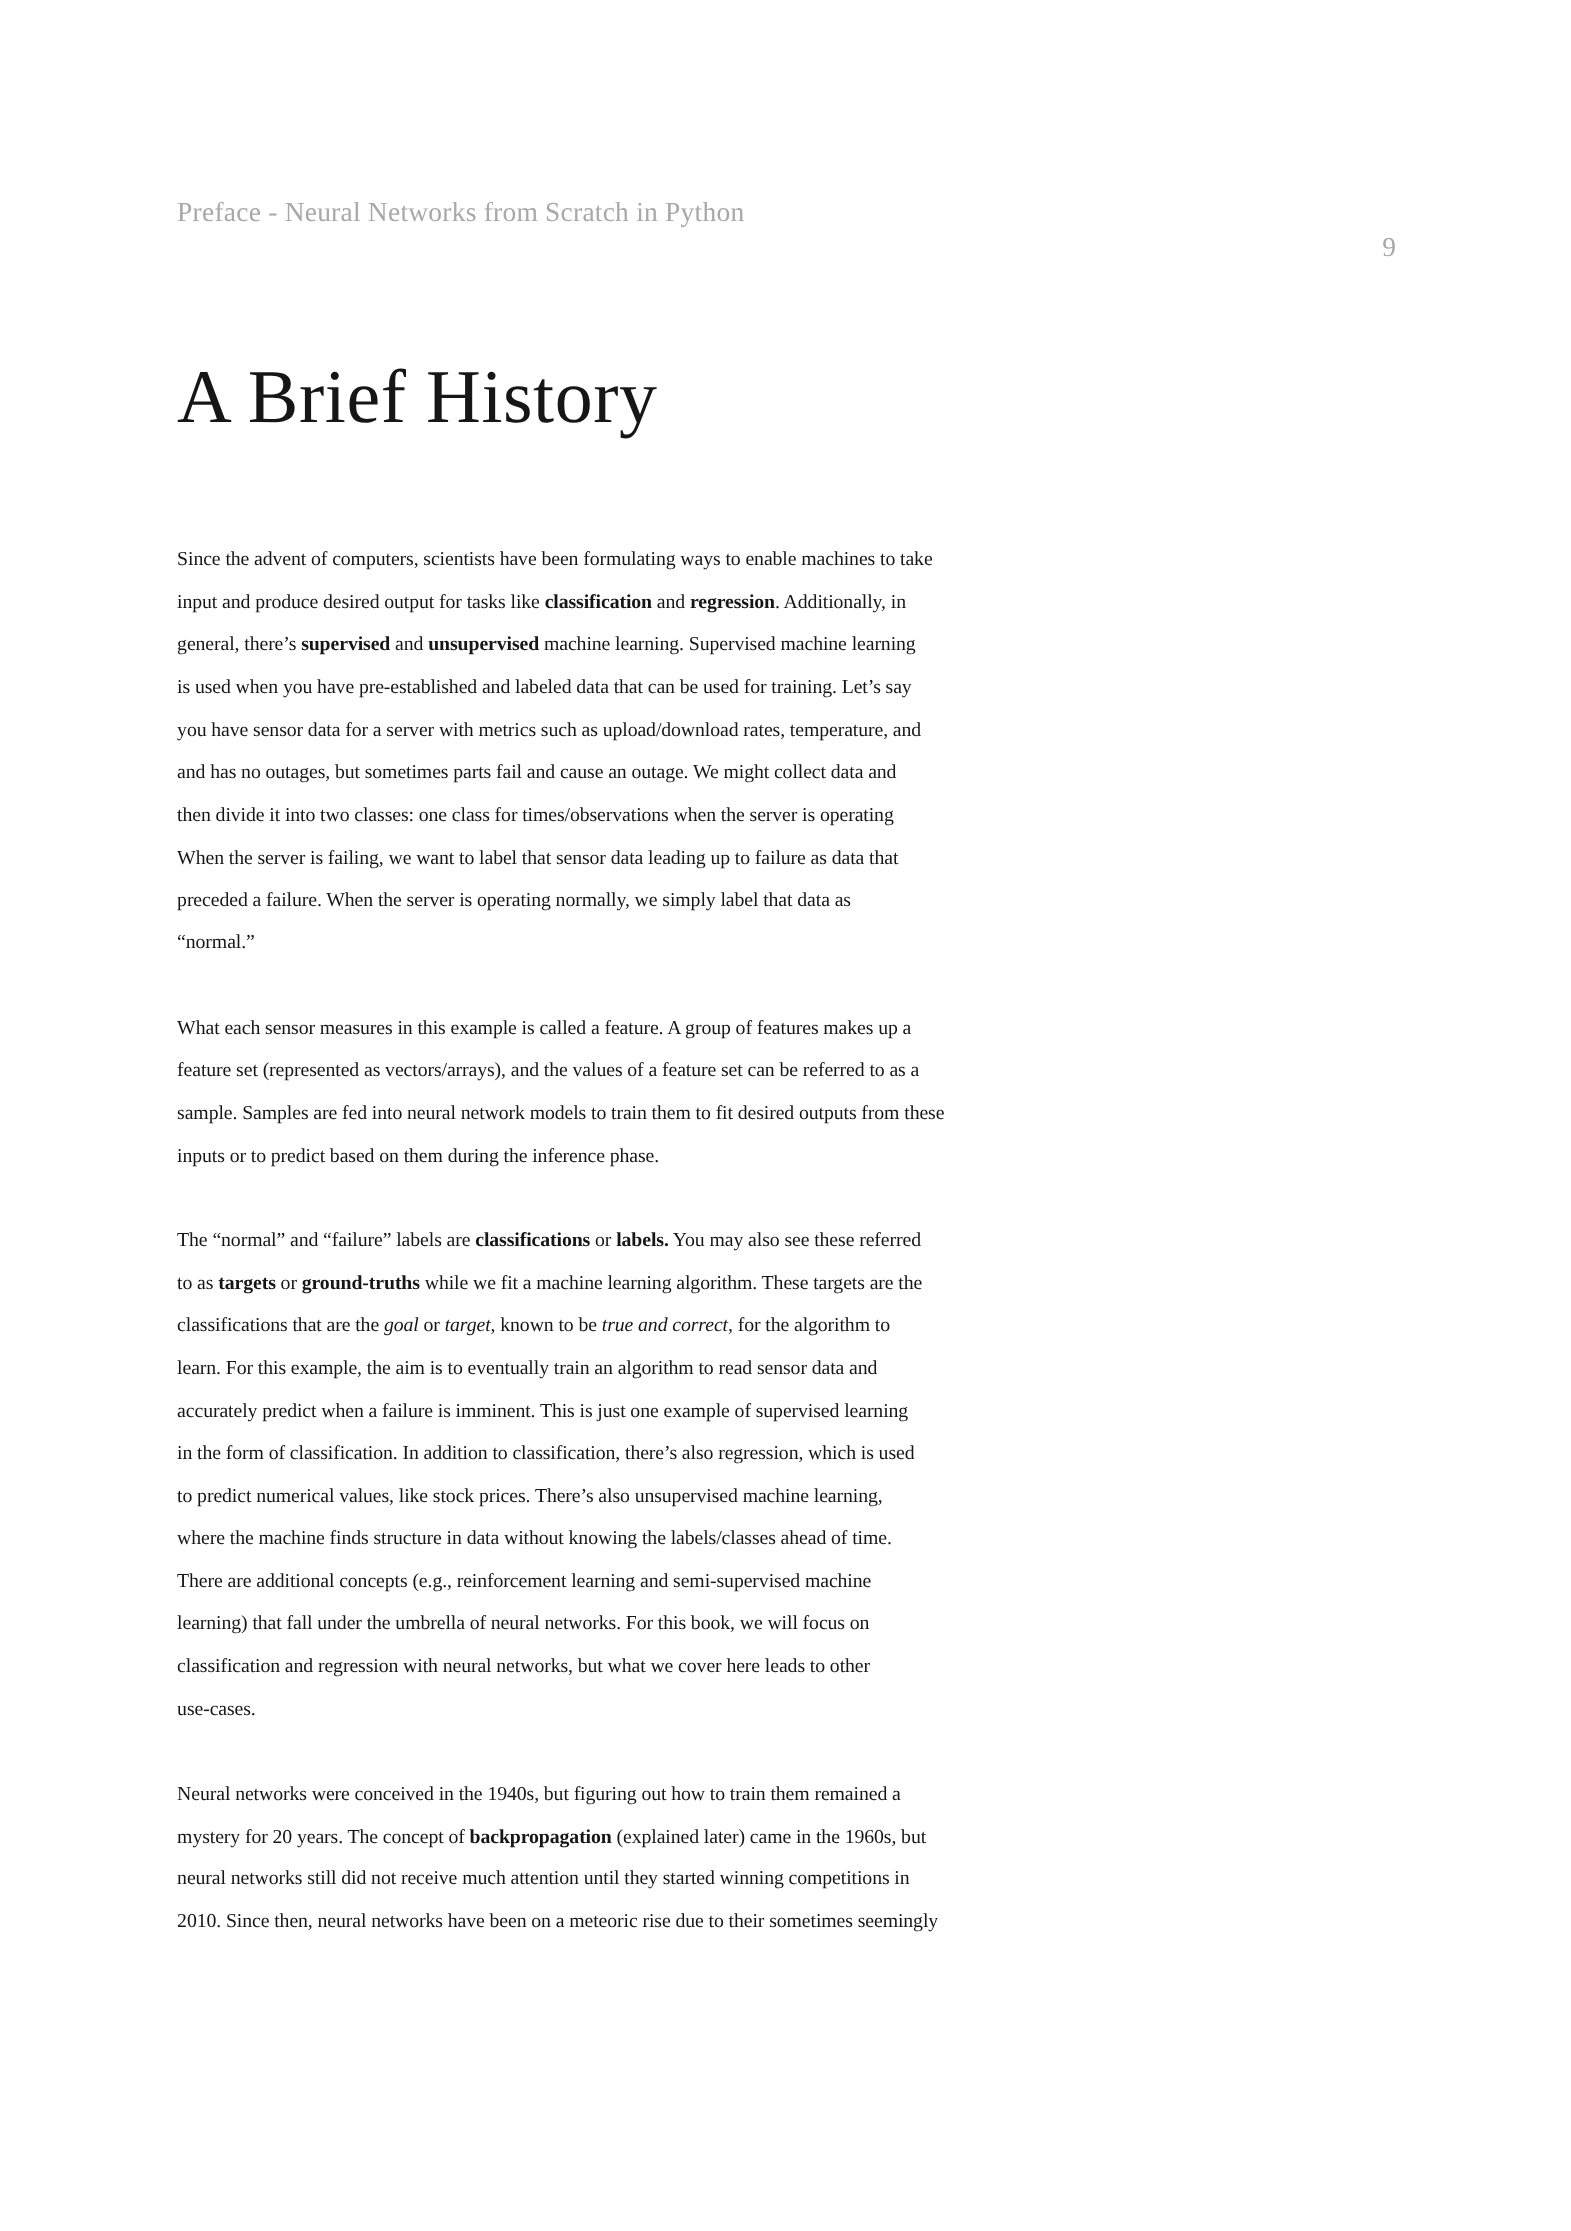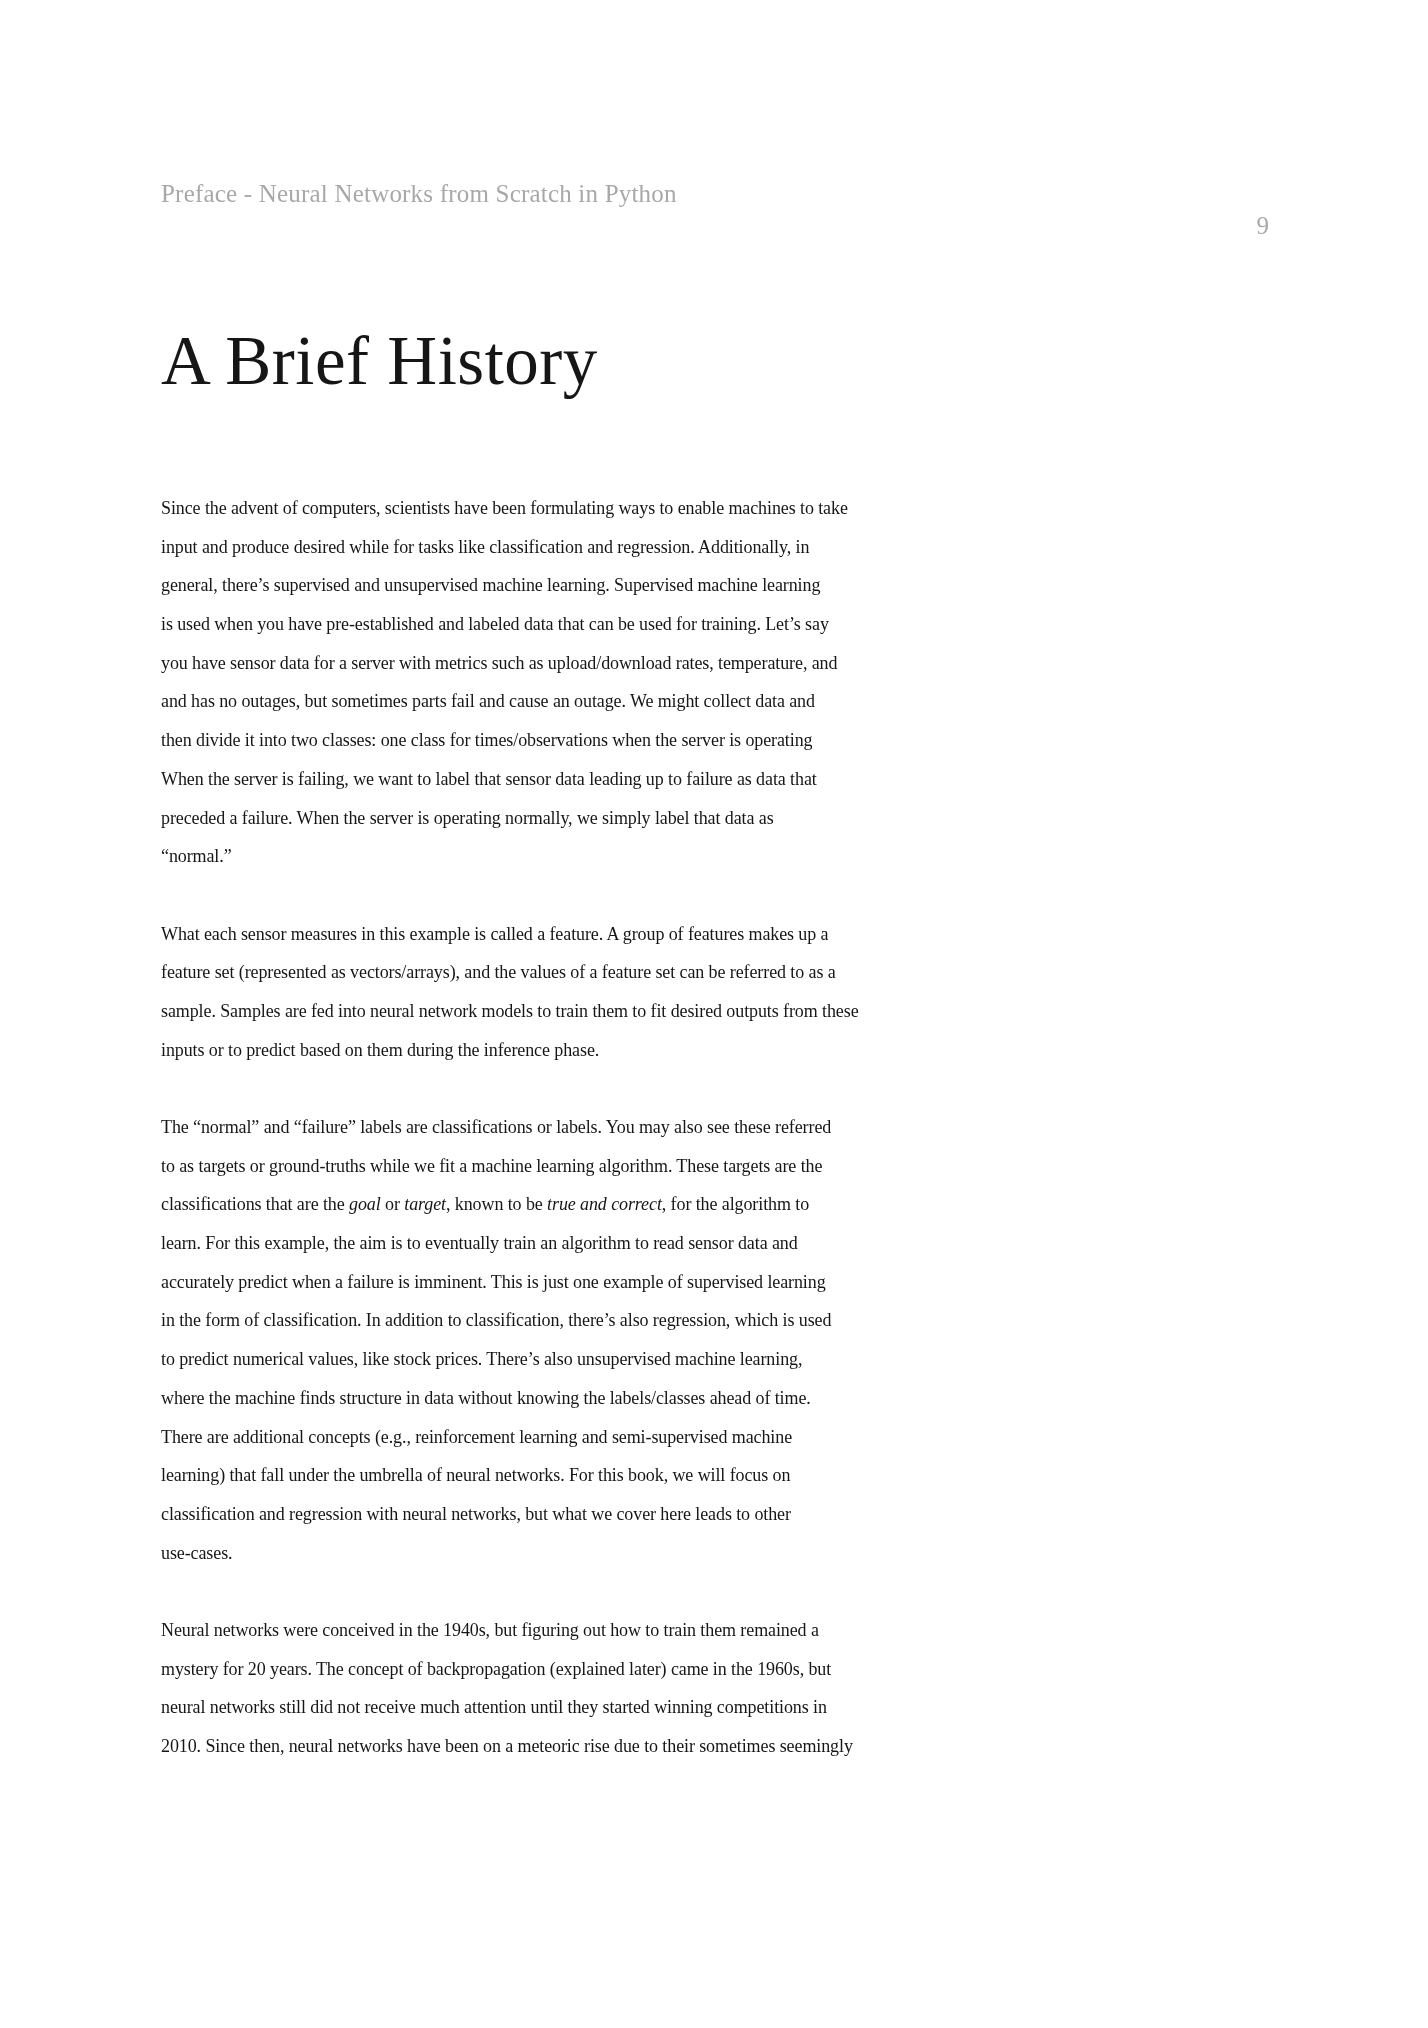--- a/index.html
+++ b/index.html
@@ -37,36 +37,36 @@
   .body-text {
     position:absolute; left:161px; top:489px;
     font-size:18px;
     line-height:38.7px;
     letter-spacing:-0.1px;
     color:var(--text);
   }
   .paragraph { margin:0 0 38.7px 0; }
   .paragraph:last-child { margin-bottom:4px; }
   .line { white-space:nowrap; height:38.7px; }
-  .bold { font-weight:normal; }
+  .bold { font-weight:bold; }
   .italic { font-style:italic; }
 </style>
 </head>
 <body>
 
 <div class="running-header">Preface - Neural Networks from Scratch in Python</div>
 
 <div class="page-number">9</div>
 
 <h1 class="chapter-title">A Brief History</h1>
 
 <div class="body-text">
     <div class="paragraph">
       <div class="line"><span>Since the advent of computers, scientists have been formulating ways to enable machines to take</span></div>
-      <div class="line"><span>input and produce desired while for tasks like </span><span class="bold">classification</span><span> and </span><span class="bold">regression</span><span>. Additionally, in</span></div>
+      <div class="line"><span>input and produce desired output for tasks like </span><span class="bold">classification</span><span> and </span><span class="bold">regression</span><span>. Additionally, in</span></div>
       <div class="line"><span>general, there’s </span><span class="bold">supervised</span><span> and </span><span class="bold">unsupervised</span><span> machine learning. Supervised machine learning</span></div>
       <div class="line"><span>is used when you have pre-established and labeled data that can be used for training. Let’s say</span></div>
       <div class="line"><span>you have sensor data for a server with metrics such as upload/download rates, temperature, and</span></div>
       <div class="line"><span>and has no outages, but sometimes parts fail and cause an outage. We might collect data and</span></div>
       <div class="line"><span>then divide it into two classes: one class for times/observations when the server is operating</span></div>
       <div class="line"><span>When the server is failing, we want to label that sensor data leading up to failure as data that</span></div>
       <div class="line"><span>preceded a failure. When the server is operating normally, we simply label that data as</span></div>
       <div class="line"><span>“normal.”</span></div>
     </div>
     <div class="paragraph">

